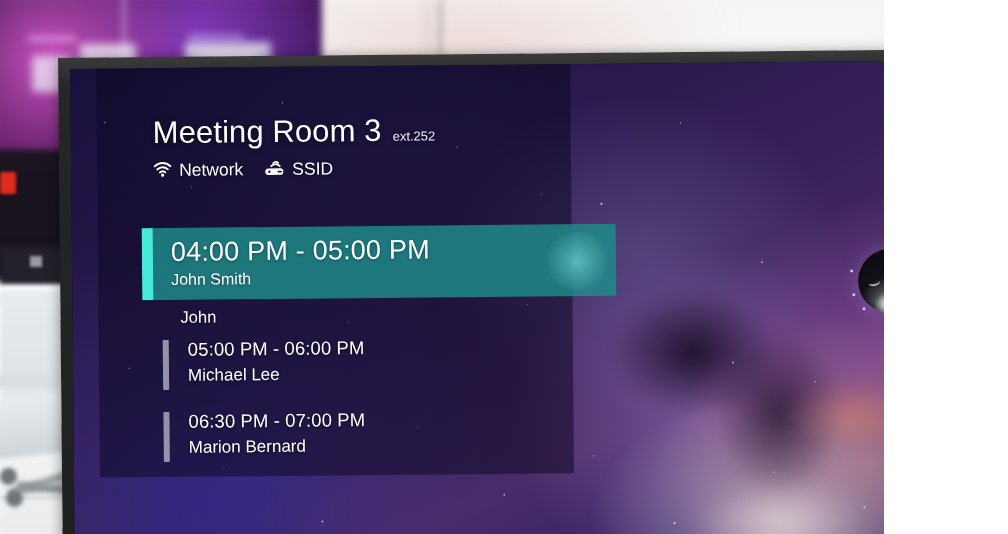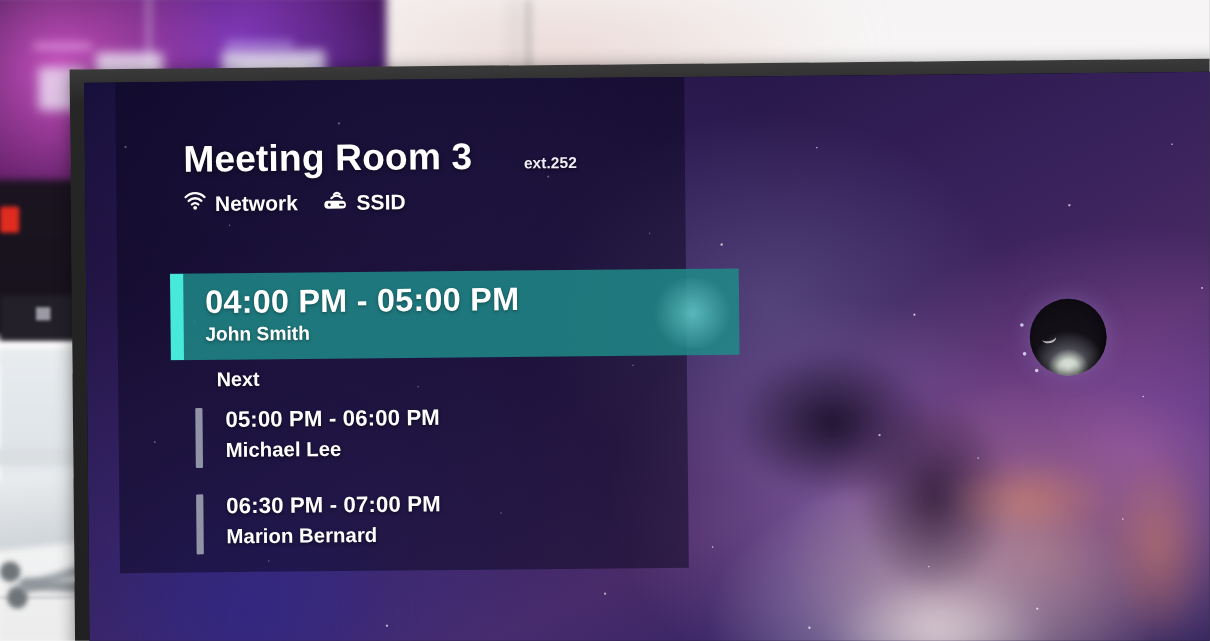--- a/index.html
+++ b/index.html
@@ -1,19 +1,19 @@
 <!DOCTYPE html>
 <html><head>
 <meta charset="utf-8">
 <style>
   * { margin:0; padding:0; box-sizing:border-box; }
   html,body { width:1008px; height:534px; overflow:hidden; background:#ffffff;
               font-family:"Liberation Sans", sans-serif; }
 
-  #stage { position:relative; width:1008px; height:534px; overflow:hidden;font-weight:bold; }
+  #stage { position:relative; width:884px; height:534px; overflow:hidden; }
 
   
   .backdrop { position:absolute; inset:0;
     background:
       linear-gradient(180deg,#f6f4f4 0%, #fbfafa 35%, #ffffff 70%, #f2f2f2 100%);
   }
   .wall-warm { position:absolute; left:300px; top:0; width:420px; height:300px;
     background:radial-gradient(ellipse at 40% 20%, rgba(226,196,190,.55), rgba(255,255,255,0) 70%);
     filter:blur(22px); }
   .wall-edge { position:absolute; left:424px; top:0; width:14px; height:230px;
@@ -160,24 +160,24 @@
     background:rgba(220,215,245,.9); }
 
   
   .panel { position:absolute; left:26px; top:0px; width:474px; height:409px;
     background:rgba(10,6,30,.50); }
 
   .head { position:absolute; left:56px; top:47px; }
   .room-line { display:flex; align-items:baseline; gap:11px; }
   .room-name { font-size:31px; color:#ffffff; letter-spacing:.1px;
     text-shadow:0 1px 4px rgba(0,0,0,.55); }
-  .room-ext { font-size:13px; color:#efeef5; text-shadow:0 1px 3px rgba(0,0,0,.6);margin-left:32px; }
+  .room-ext { font-size:13px; color:#efeef5; text-shadow:0 1px 3px rgba(0,0,0,.6); }
 
   .meta { display:flex; align-items:center; gap:21px; margin-top:9px; }
-  .meta-item { display:flex; align-items:flex-start; gap:7px; }
+  .meta-item { display:flex; align-items:flex-end; gap:7px; }
   .meta-label { font-size:17.5px; color:#ffffff; text-shadow:0 1px 3px rgba(0,0,0,.55); }
   .ico { display:block; }
 
   
   .now-card { position:absolute; left:70px; top:160px; width:474px; height:72px;
     background:rgba(30,142,138,.82); display:flex; align-items:stretch;
     overflow:hidden; }
   .now-card::after { content:""; position:absolute; left:400px; top:8px;
     width:70px; height:58px;
     background:radial-gradient(circle, rgba(150,255,250,.45), rgba(150,255,250,0) 70%); }
@@ -299,21 +299,21 @@
       </div>
 
       <div class="now-card">
         <div class="now-accent"></div>
         <div class="now-body">
           <div class="now-time">04:00 PM - 05:00 PM</div>
           <div class="now-owner">John Smith</div>
         </div>
       </div>
 
-      <div class="next-head">Next</div>
+      <div class="next-head">John</div>
 
       <div class="next-list">
         <div class="next-item">
           <div class="next-bar"></div>
           <div>
             <div class="next-time">05:00 PM - 06:00 PM</div>
             <div class="next-owner">Michael Lee</div>
           </div>
         </div>
         <div class="next-item">

